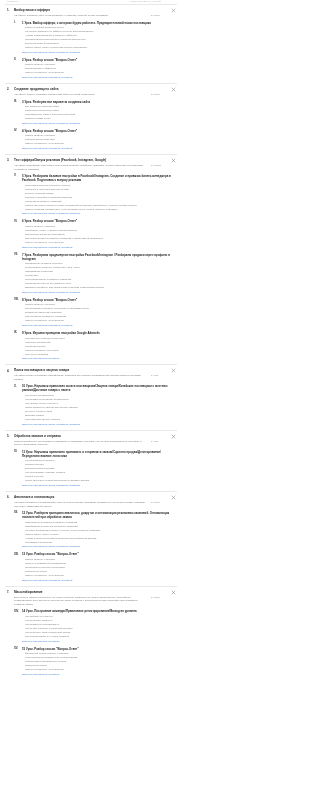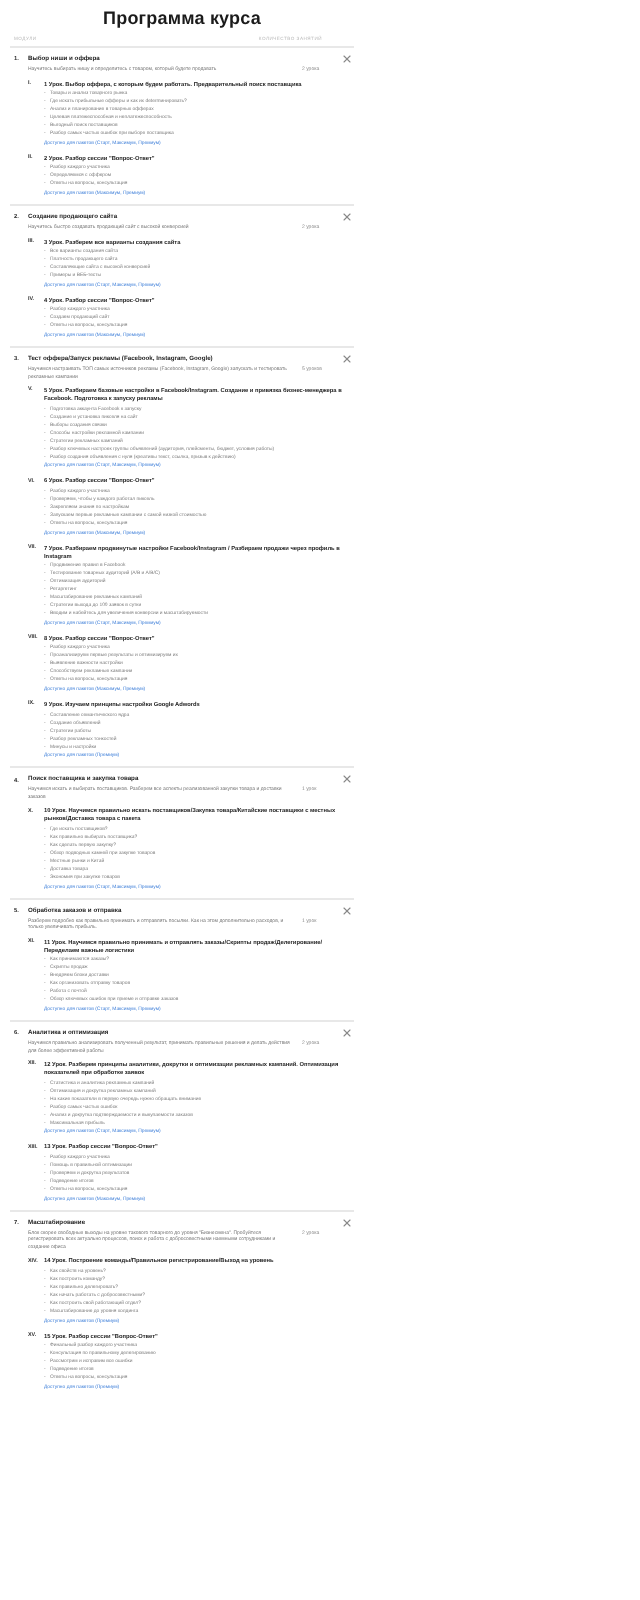--- a/index.html
+++ b/index.html
@@ -136,21 +136,20 @@
     padding-top: 0.8px;
     text-decoration: none;
     cursor: pointer;
   }
 </style>
 </head>
 <body>
 
 <div class="page">
 
-  <div class="page-title">Программа курса</div>
 
   <div class="col-head">
     <span class="left">модули</span>
     <span class="right">количество занятий</span>
   </div>
 
   <div id="modules-root">
       <div class="module">
         <div class="mod-head">
           <div class="mod-num">1.</div>

